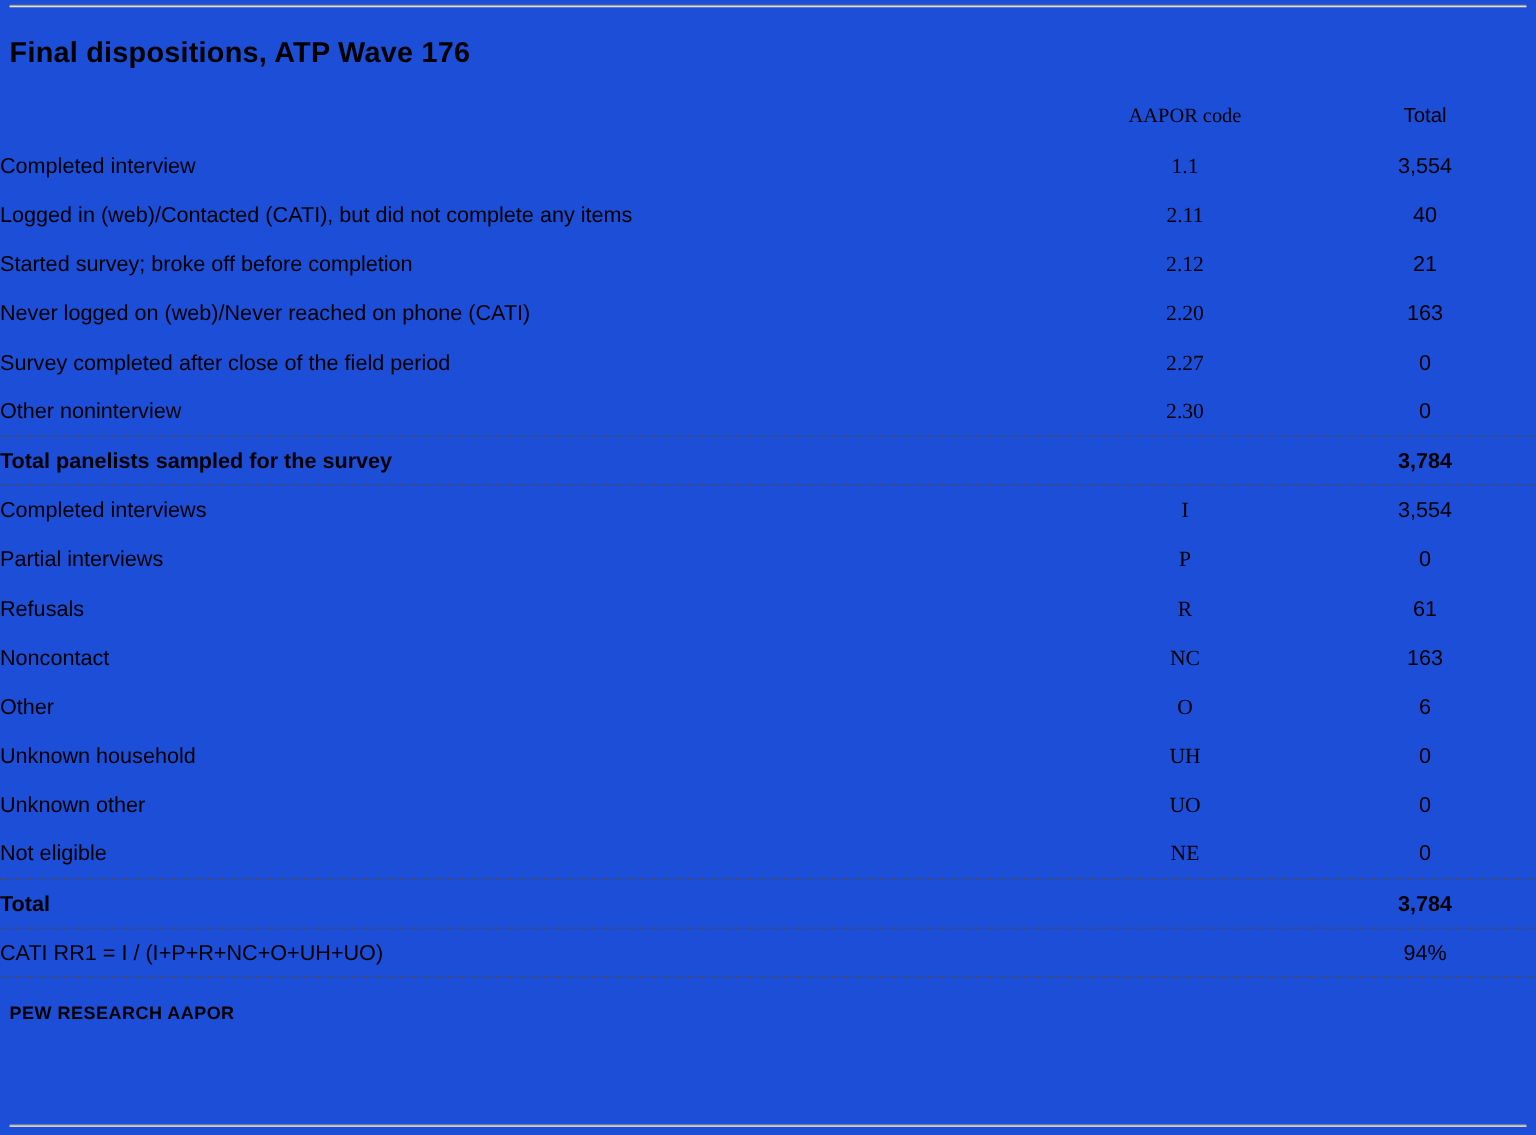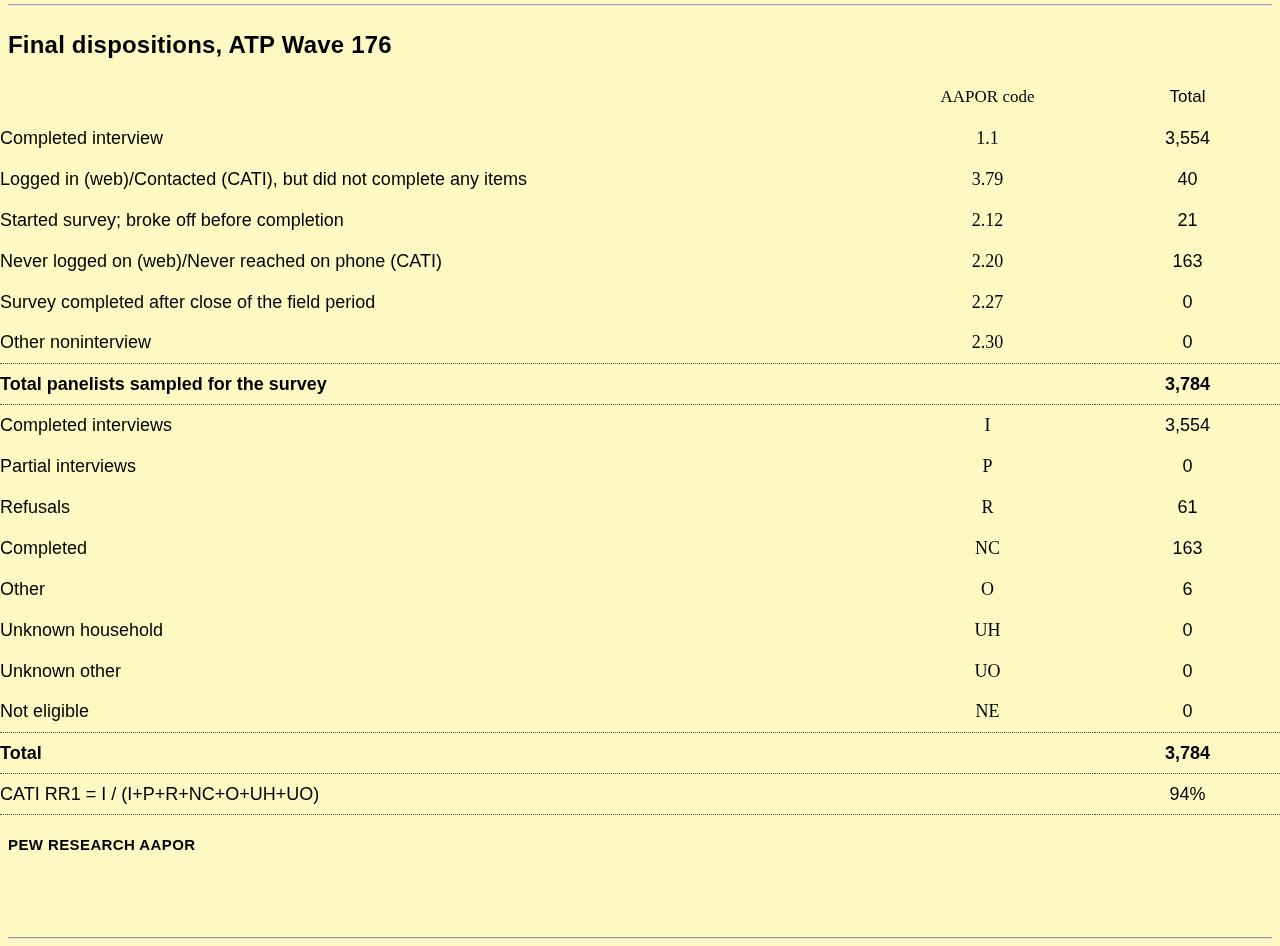--- a/index.html
+++ b/index.html
@@ -6,21 +6,21 @@
   html, body { background: #ffffff; }
   body {
     font-family: "Liberation Sans", "DejaVu Sans", sans-serif;
     color: #000000;
     width: 1280px;
   }
   .page {
     position: relative;
     width: 1280px;
     height: 946px;
-    background: #fef9c3;
+    background: #1d4ed8;
     overflow: hidden;
   }
   .rule {
     position: absolute;
     left: 8px;
     right: 8px;
     height: 2px;
     background: #9c9c9c;
     border-bottom: 1px solid #e2e2e2;
   }
@@ -83,21 +83,21 @@
       </tr>
     </thead>
     <tbody>
         <tr class="row-normal">
       <td class="cell-label">Completed interview</td>
       <td class="cell-code">1.1</td>
       <td class="cell-total">3,554</td>
     </tr>
         <tr class="row-normal">
       <td class="cell-label">Logged in (web)/Contacted (CATI), but did not complete any items</td>
-      <td class="cell-code">3.79</td>
+      <td class="cell-code">2.11</td>
       <td class="cell-total">40</td>
     </tr>
         <tr class="row-normal">
       <td class="cell-label">Started survey; broke off before completion</td>
       <td class="cell-code">2.12</td>
       <td class="cell-total">21</td>
     </tr>
         <tr class="row-normal">
       <td class="cell-label">Never logged on (web)/Never reached on phone (CATI)</td>
       <td class="cell-code">2.20</td>
@@ -127,21 +127,21 @@
       <td class="cell-label">Partial interviews</td>
       <td class="cell-code">P</td>
       <td class="cell-total">0</td>
     </tr>
         <tr class="row-normal">
       <td class="cell-label">Refusals</td>
       <td class="cell-code">R</td>
       <td class="cell-total">61</td>
     </tr>
         <tr class="row-normal">
-      <td class="cell-label">Completed</td>
+      <td class="cell-label">Noncontact</td>
       <td class="cell-code">NC</td>
       <td class="cell-total">163</td>
     </tr>
         <tr class="row-normal">
       <td class="cell-label">Other</td>
       <td class="cell-code">O</td>
       <td class="cell-total">6</td>
     </tr>
         <tr class="row-normal">
       <td class="cell-label">Unknown household</td>

